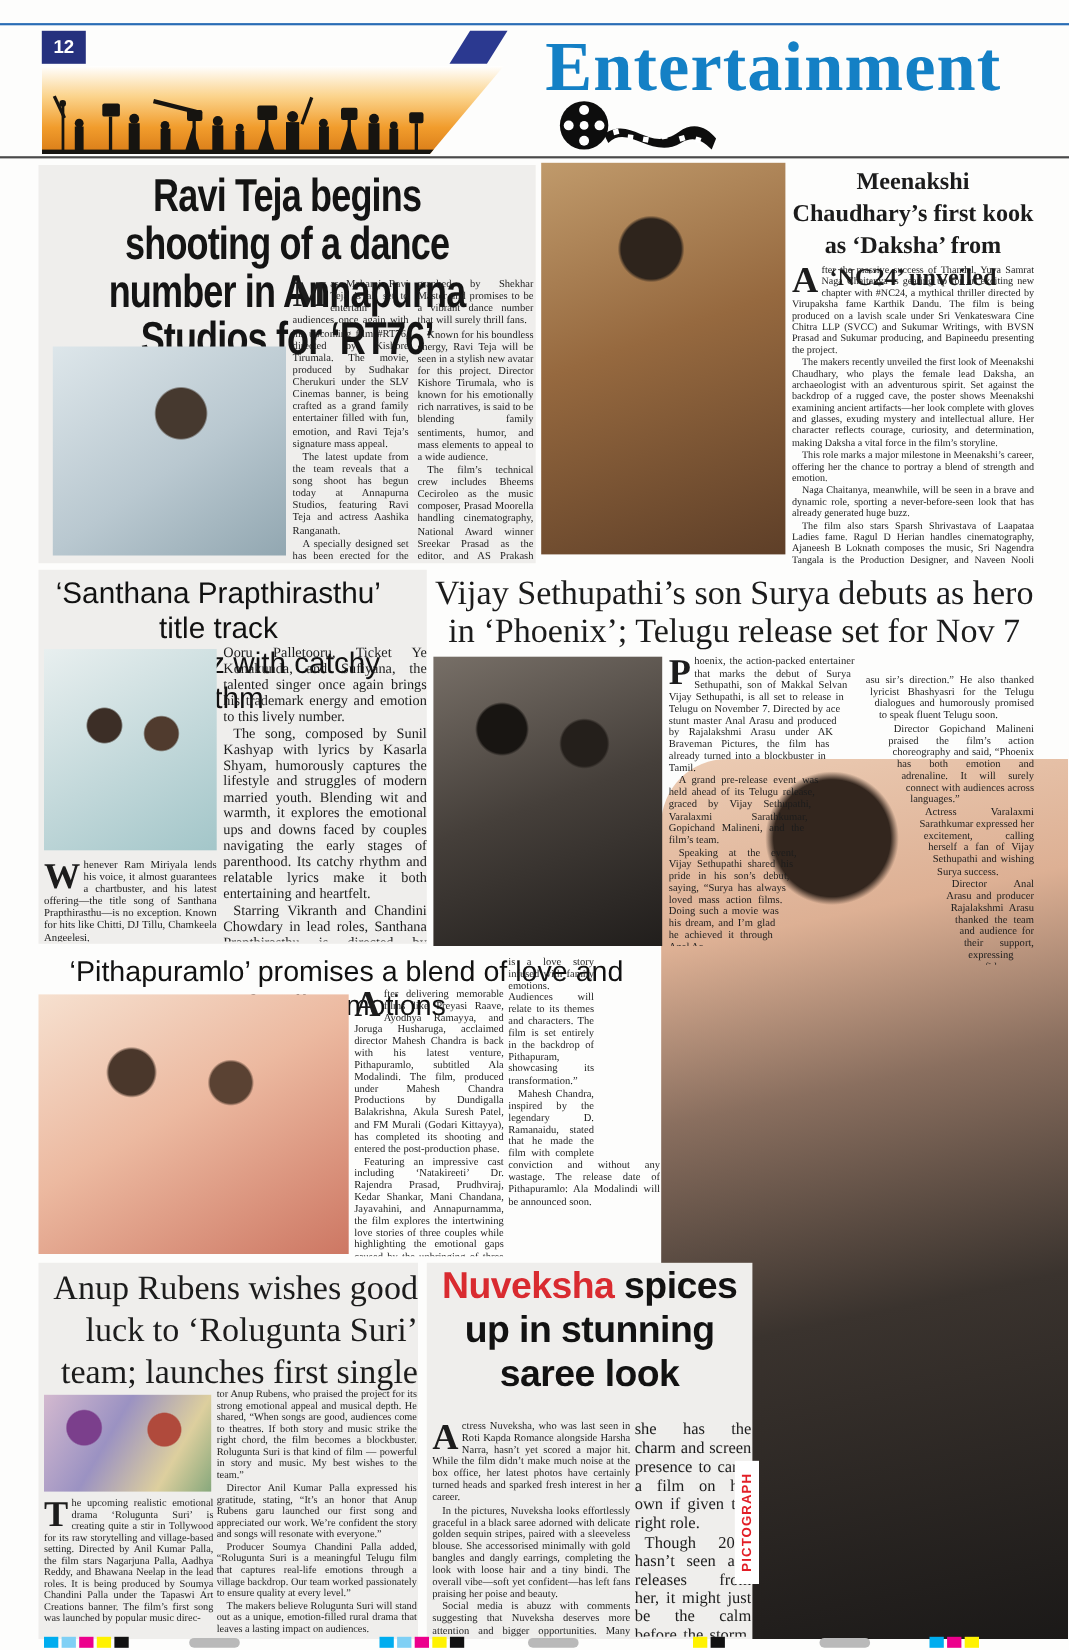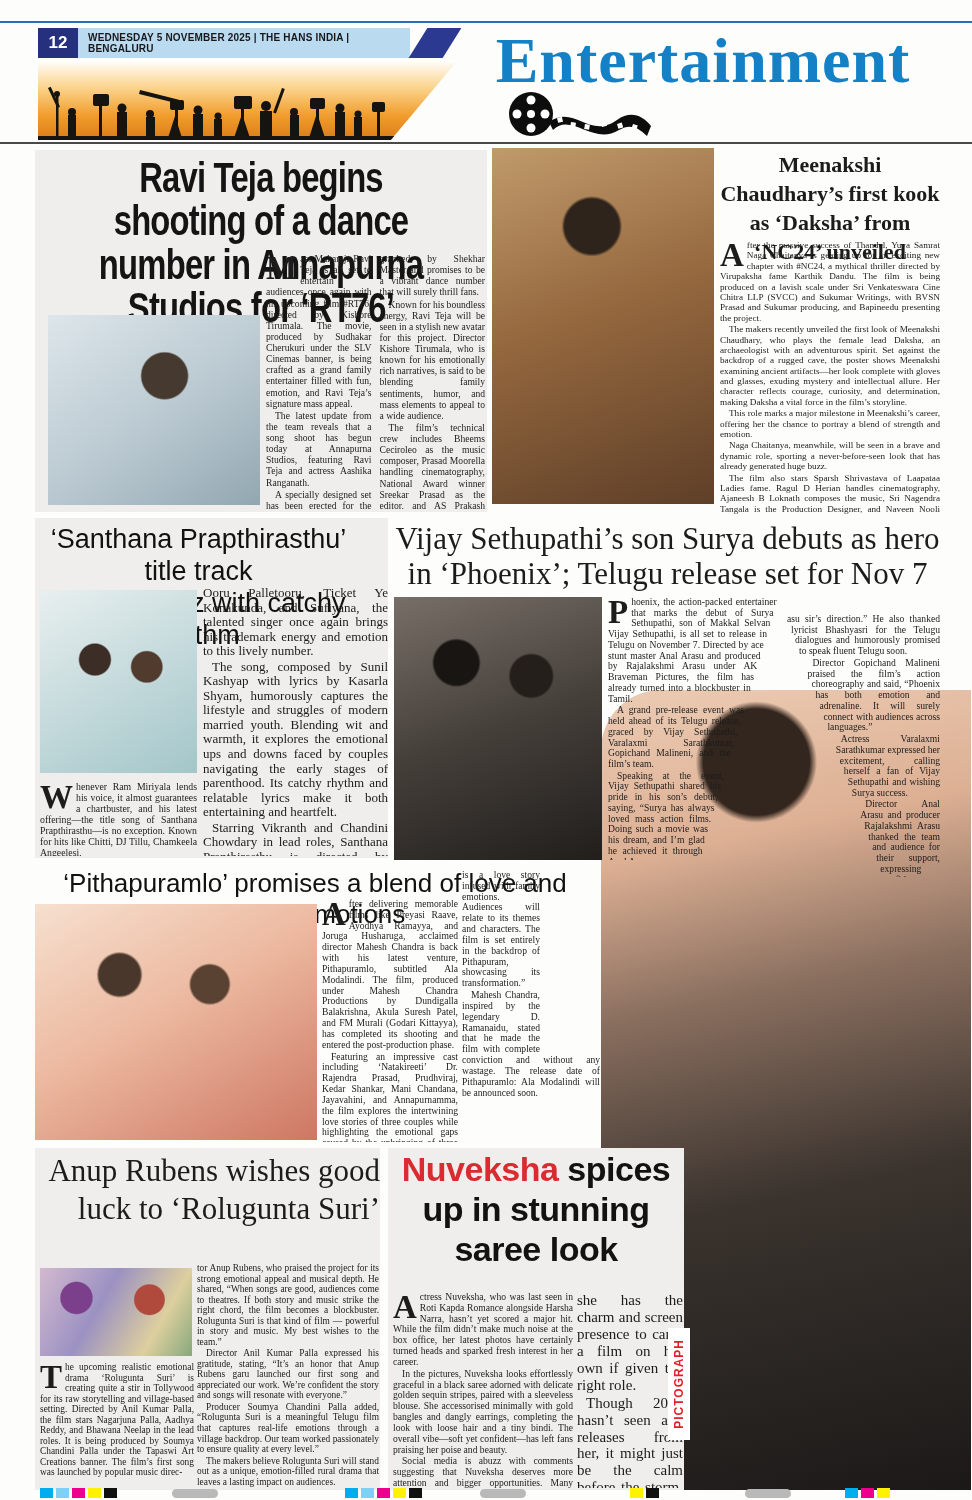--- a/index.html
+++ b/index.html
@@ -112,21 +112,20 @@
   .reg-pill{position:absolute;top:1px;width:46px;height:9px;background:#b9b9b9;border-radius:5px;}
   .z1{z-index:1;}
 </style>
 </head>
 <body>
 
 <div class="page">
 
   <div class="topline"></div>
   <div class="pagenum">12</div>
-  <div class="dateline">WEDNESDAY 5 NOVEMBER 2025  |  THE HANS INDIA  |  BENGALURU</div>
   <div class="slash"></div>
   <div class="crewart">
     <svg width="420" height="54" viewBox="0 0 420 54">
       <g fill="#161410">
         <rect x="18" y="10" width="2.5" height="42"></rect>
           <circle cx="19" cy="8" r="3"></circle>
         <rect x="10" y="2" width="3" height="22" transform="rotate(-25 10 2)"></rect>
         <circle cx="34" cy="26" r="4"></circle>
           <rect x="30" y="29" width="8" height="23"></rect>
         <rect x="55" y="8" width="16" height="12" rx="2"></rect>
@@ -267,20 +266,21 @@
   <div class="abs pith-col2 body">
     <div class="pith-sp"></div>
     <p>is a love story infused with family emotions. Audiences will relate to its themes and characters. The film is set entirely in the backdrop of Pithapuram, showcasing its transformation.”</p>
     <p class="ind">Mahesh Chandra, inspired by the legendary D. Ramanaidu, stated that he made the film with complete conviction and without any wastage. The release date of Pithapuramlo: Ala Modalindi will be announced soon.</p>
   </div>
 
   <div class="abs artbox anup-box"></div>
   <div class="abs anup-head">
     <div>Anup Rubens wishes good</div>
     <div>luck to ‘Rolugunta Suri’</div>
+    <div>team; launches first single</div>
   </div>
   <div class="abs anup-photo photo"></div>
   <div class="abs anup-colr body">
     <p>tor Anup Rubens, who praised the project for its strong emotional appeal and musical depth. He shared, “When songs are good, audiences come to theatres. If both story and music strike the right chord, the film becomes a blockbuster. Rolugunta Suri is that kind of film — powerful in story and music. My best wishes to the team.”</p>
     <p class="ind">Director Anil Kumar Palla expressed his gratitude, stating, “It’s an honor that Anup Rubens garu launched our first song and appreciated our work. We’re confident the story and songs will resonate with everyone.”</p>
     <p class="ind">Producer Soumya Chandini Palla added, “Rolugunta Suri is a meaningful Telugu film that captures real-life emotions through a village backdrop. Our team worked passionately to ensure quality at every level.”</p>
     <p class="ind">The makers believe Rolugunta Suri will stand out as a unique, emotion-filled rural drama that leaves a lasting impact on audiences.</p>
   </div>
   <div class="abs anup-coll body">
     <p><span class="dropcap">T</span><span>he upcoming realistic emotional drama ‘Rolugunta Suri’ is creating quite a stir in Tollywood for its raw storytelling and village-based setting. Directed by Anil Kumar Palla, the film stars Nagarjuna Palla, Aadhya Reddy, and Bhawana Neelap in the lead roles. It is being produced by Soumya Chandini Palla under the Tapaswi Art Creations banner. The film’s first song was launched by popular music direc-</span></p>

